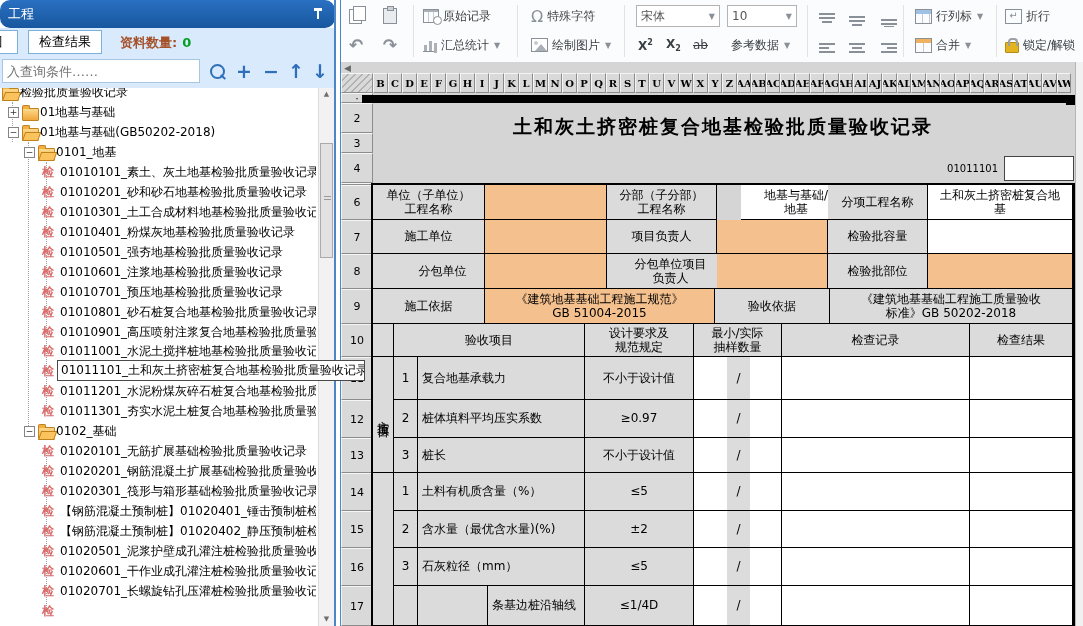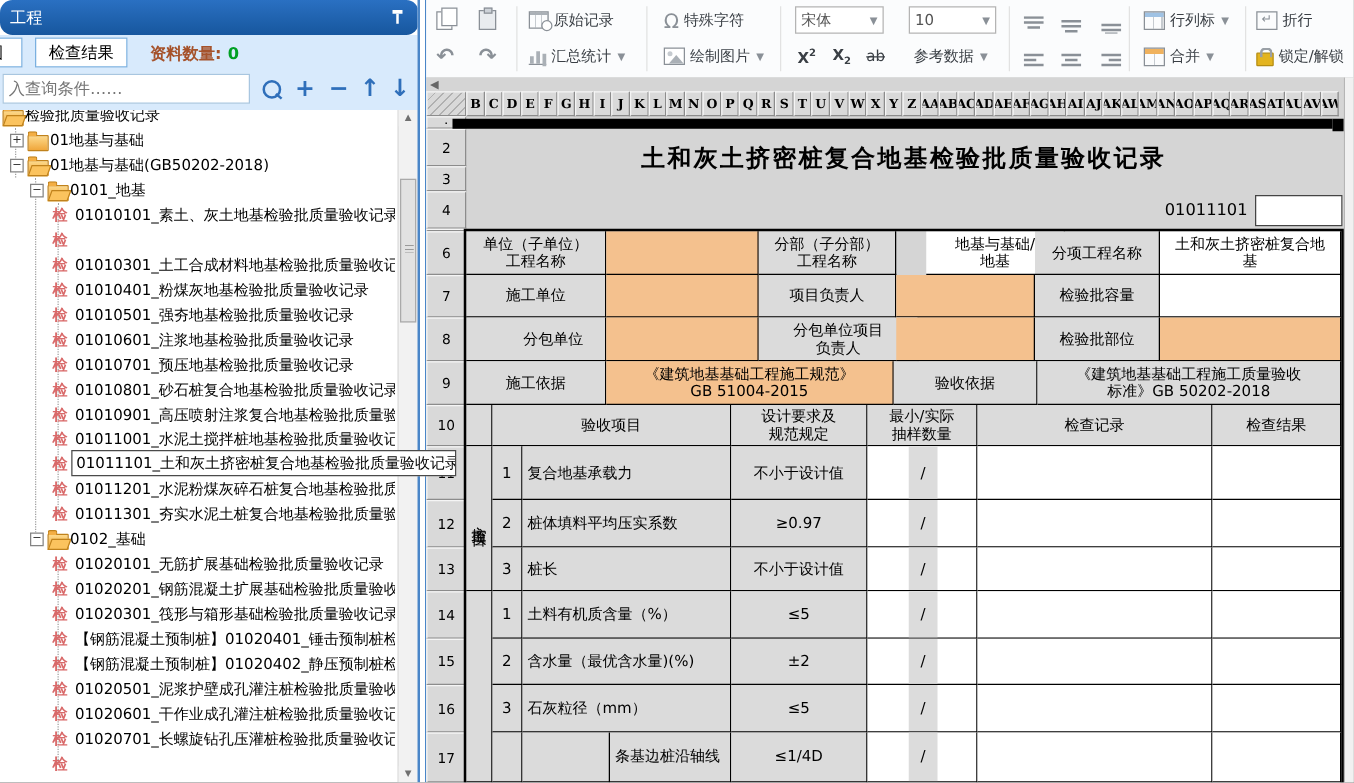--- a/index.html
+++ b/index.html
@@ -111,21 +111,21 @@
         line-height:1.2;white-space:pre-line;overflow:hidden;}
   .bgL{background:#dbdbdb;} .bgO{background:#f4c18e;} .bgW{background:#fff;}
   .tl{justify-content:flex-start;text-align:left;padding-left:4px;}
   .vert{writing-mode:vertical-rl;letter-spacing:2px;}
   .band{position:absolute;top:0;bottom:0;background:#dcdcdc;display:flex;align-items:center;
         justify-content:center;font-size:12px;}
   .outline{position:absolute;border:2px solid #000;box-sizing:border-box;pointer-events:none;z-index:5;}
   .sheettitle{position:absolute;left:373px;top:110px;width:700px;height:34px;display:flex;
         align-items:center;justify-content:center;font-size:19px;font-weight:bold;letter-spacing:2px;}
   .codetxt{position:absolute;left:880px;top:155px;width:118px;height:26px;display:flex;align-items:center;
-        justify-content:flex-end;font-size:13px;}
+        justify-content:flex-end;font-size:10px;}
   .codebox{position:absolute;left:1004px;top:156px;width:70px;height:25px;background:#fff;
         border:1px solid #444;box-sizing:border-box;}
   .blackbar{position:absolute;left:362px;top:95px;width:704px;height:8px;background:#000;}
   .barhandle{position:absolute;left:1066px;top:95px;width:11px;height:10px;background:#000;}
   .leftarrow{position:absolute;left:344px;top:63px;font-size:9px;color:#666;}
   .rstrip{position:absolute;left:1075px;top:62px;width:8px;height:564px;background:#f1f1f1;
         border-left:1px solid #b5b5b5;box-sizing:border-box;}
 </style>
 </head>
 <body>
@@ -172,20 +172,21 @@
       <div class="titem" style="left: 40px; top: 15px; width: 276px;">01地基与基础</div>
       <div class="toggle" style="left: 8px; top: 39px;">−</div>
       <div class="folder open" style="left: 22px; top: 40px;"></div>
       <div class="titem" style="left: 40px; top: 35px; width: 276px;">01地基与基础(GB50202-2018)</div>
       <div class="toggle" style="left: 24px; top: 59px;">−</div>
       <div class="folder open" style="left: 38px; top: 60px;"></div>
       <div class="titem" style="left: 56px; top: 55px; width: 260px;">0101_地基</div>
       <div class="chk" style="left: 42px; top: 77px;">检</div>
       <div class="titem" style="left: 60px; top: 75px; width: 256px;">01010101_素土、灰土地基检验批质量验收记录</div>
       <div class="chk" style="left: 42px; top: 97px;">检</div>
+      <div class="titem" style="left: 60px; top: 95px; width: 256px;">01010201_砂和砂石地基检验批质量验收记录</div>
       <div class="chk" style="left: 42px; top: 117px;">检</div>
       <div class="titem" style="left: 60px; top: 115px; width: 256px;">01010301_土工合成材料地基检验批质量验收记录</div>
       <div class="chk" style="left: 42px; top: 137px;">检</div>
       <div class="titem" style="left: 60px; top: 135px; width: 256px;">01010401_粉煤灰地基检验批质量验收记录</div>
       <div class="chk" style="left: 42px; top: 157px;">检</div>
       <div class="titem" style="left: 60px; top: 155px; width: 256px;">01010501_强夯地基检验批质量验收记录</div>
       <div class="chk" style="left: 42px; top: 177px;">检</div>
       <div class="titem" style="left: 60px; top: 175px; width: 256px;">01010601_注浆地基检验批质量验收记录</div>
       <div class="chk" style="left: 42px; top: 197px;">检</div>
       <div class="titem" style="left: 60px; top: 195px; width: 256px;">01010701_预压地基检验批质量验收记录</div>
@@ -264,21 +265,21 @@
       <span class="ig" style="font-size:16px">Ω</span>
       <span>特殊字符</span>
     </div>
     <div class="tbi" style="left:190px;top:33px">
       <span class="icbox ic-img"></span>
       <span>绘制图片</span>
         <span class="caret">▼</span>
     </div>
     <div class="tbsep" style="left:283px"></div>
 
-    <div class="selbox abs" style="left:295px;top:5px;width:71px">
+    <div class="selbox abs" style="left:295px;top:5px;width:84px">
       <span>宋体</span>
         <span class="caret">▼</span>
     </div>
     <div class="selbox abs" style="left:386px;top:5px;width:70px">
       <span>10</span>
         <span class="caret">▼</span>
     </div>
     <div class="tbi" style="left:297px;top:33px;font-weight:bold">
       <span><span>X</span><sup>2</sup></span>
     </div>

